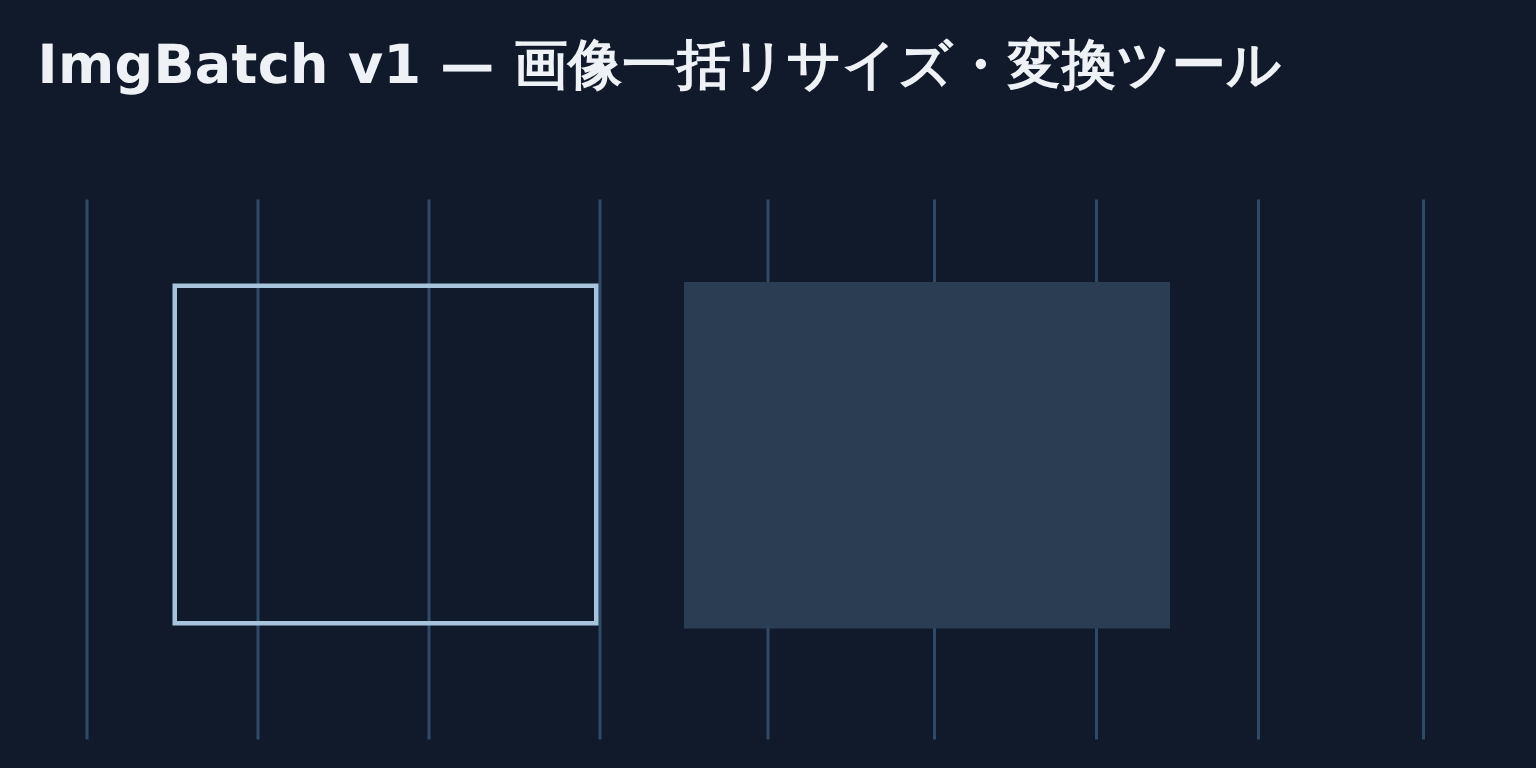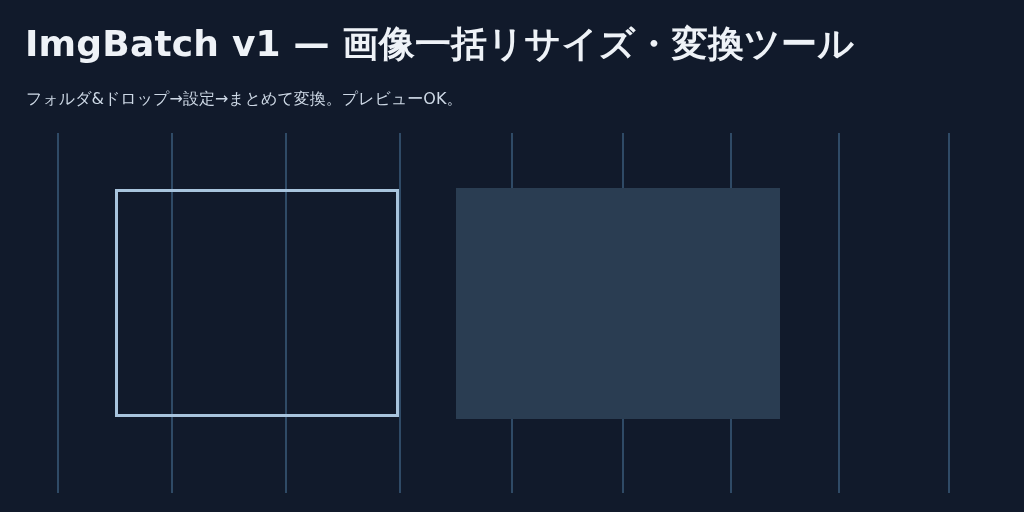--- a/index.html
+++ b/index.html
@@ -102,21 +102,20 @@
       <div class="grid-line" style="left: 399px; top: 133px; height: 360px; width: 2px; background: rgb(47, 74, 102);"></div>
       <div class="grid-line" style="left: 511px; top: 133px; height: 360px; width: 2px; background: rgb(47, 74, 102);"></div>
       <div class="grid-line" style="left: 622px; top: 133px; height: 360px; width: 2px; background: rgb(47, 74, 102);"></div>
       <div class="grid-line" style="left: 730px; top: 133px; height: 360px; width: 2px; background: rgb(47, 74, 102);"></div>
       <div class="grid-line" style="left: 838px; top: 133px; height: 360px; width: 2px; background: rgb(47, 74, 102);"></div>
       <div class="grid-line" style="left: 948px; top: 133px; height: 360px; width: 2px; background: rgb(47, 74, 102);"></div>
     </div>
 
   <div id="header">
     <h1 id="page-title" style="color: rgb(238, 242, 247);">ImgBatch v1 — 画像一括リサイズ・変換ツール</h1>
-    <p id="page-subtitle" style="color: rgb(206, 217, 230);">フォルダ&amp;ドロップ→設定→まとめて変換。プレビューOK。</p>
   </div>
 
   <div id="canvas-layer">
     <div id="outline-rect" style="left: 115px; top: 189px; width: 284px; height: 228px; border-width: 3px; border-color: rgb(168, 196, 221);"></div>
     <div id="filled-rect" style="left: 456px; top: 188px; width: 324px; height: 231px; background: rgb(42, 61, 82);"></div>
   </div>
 
 </div>
 
 </body></html>

